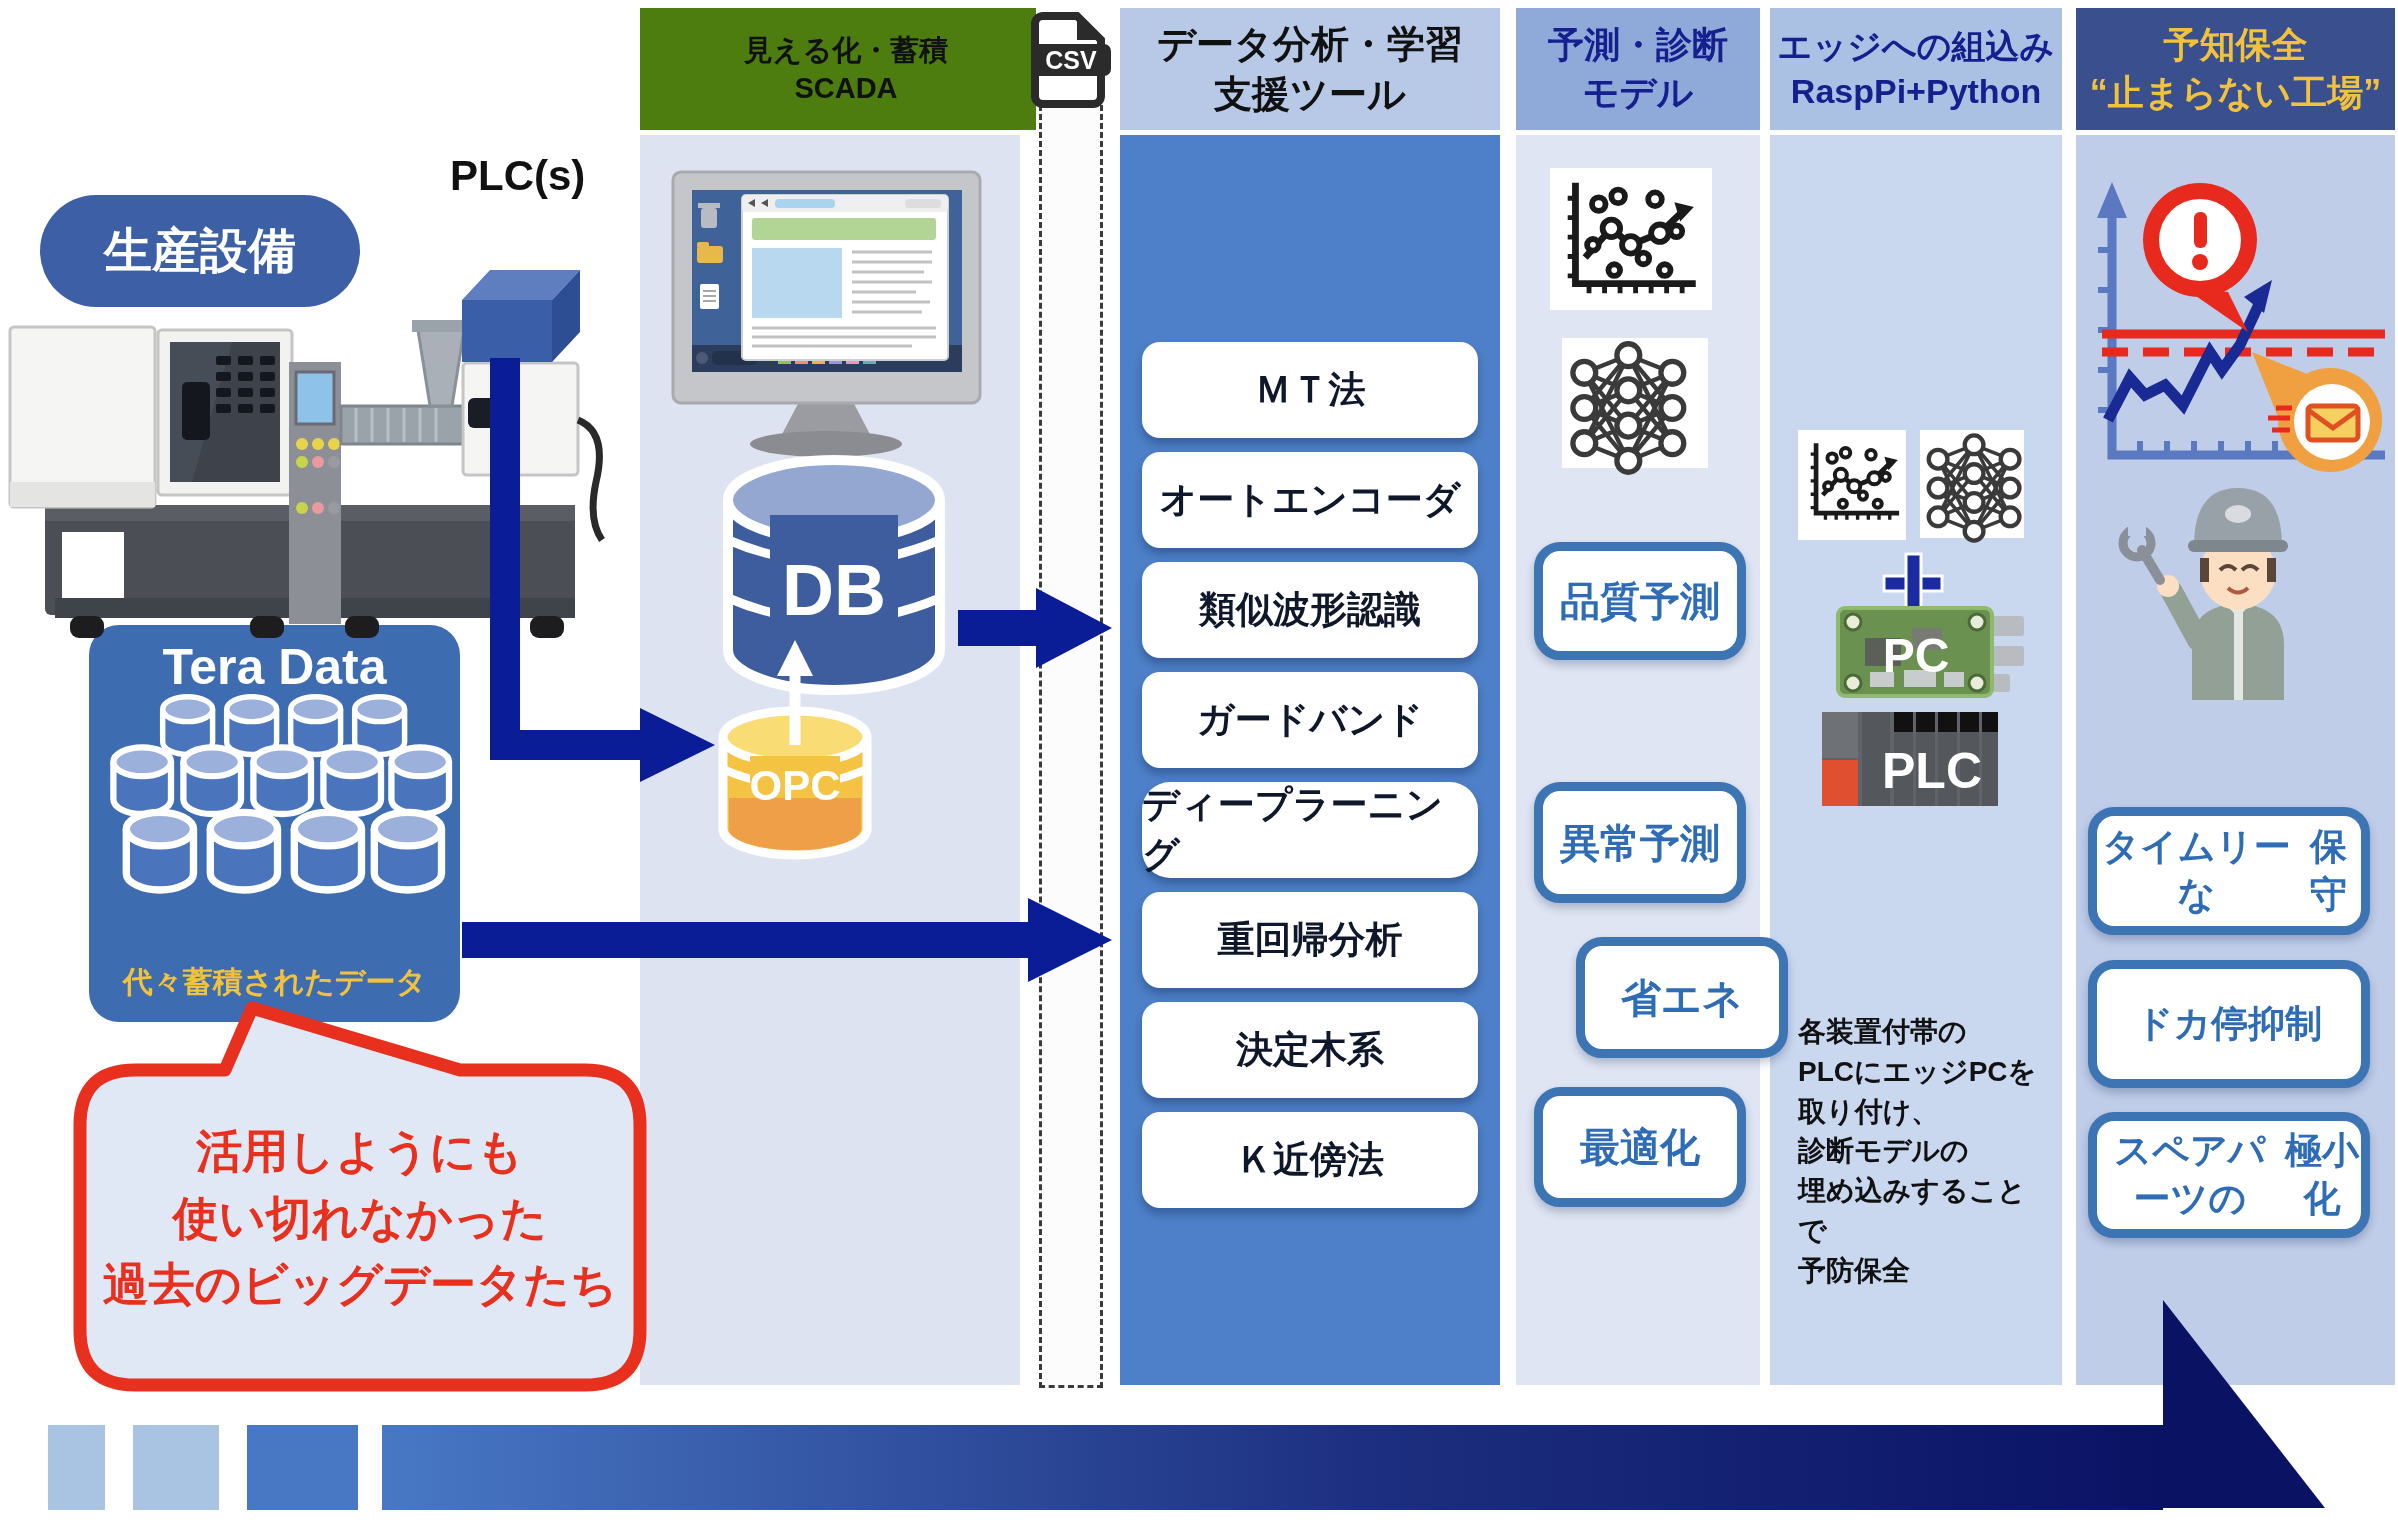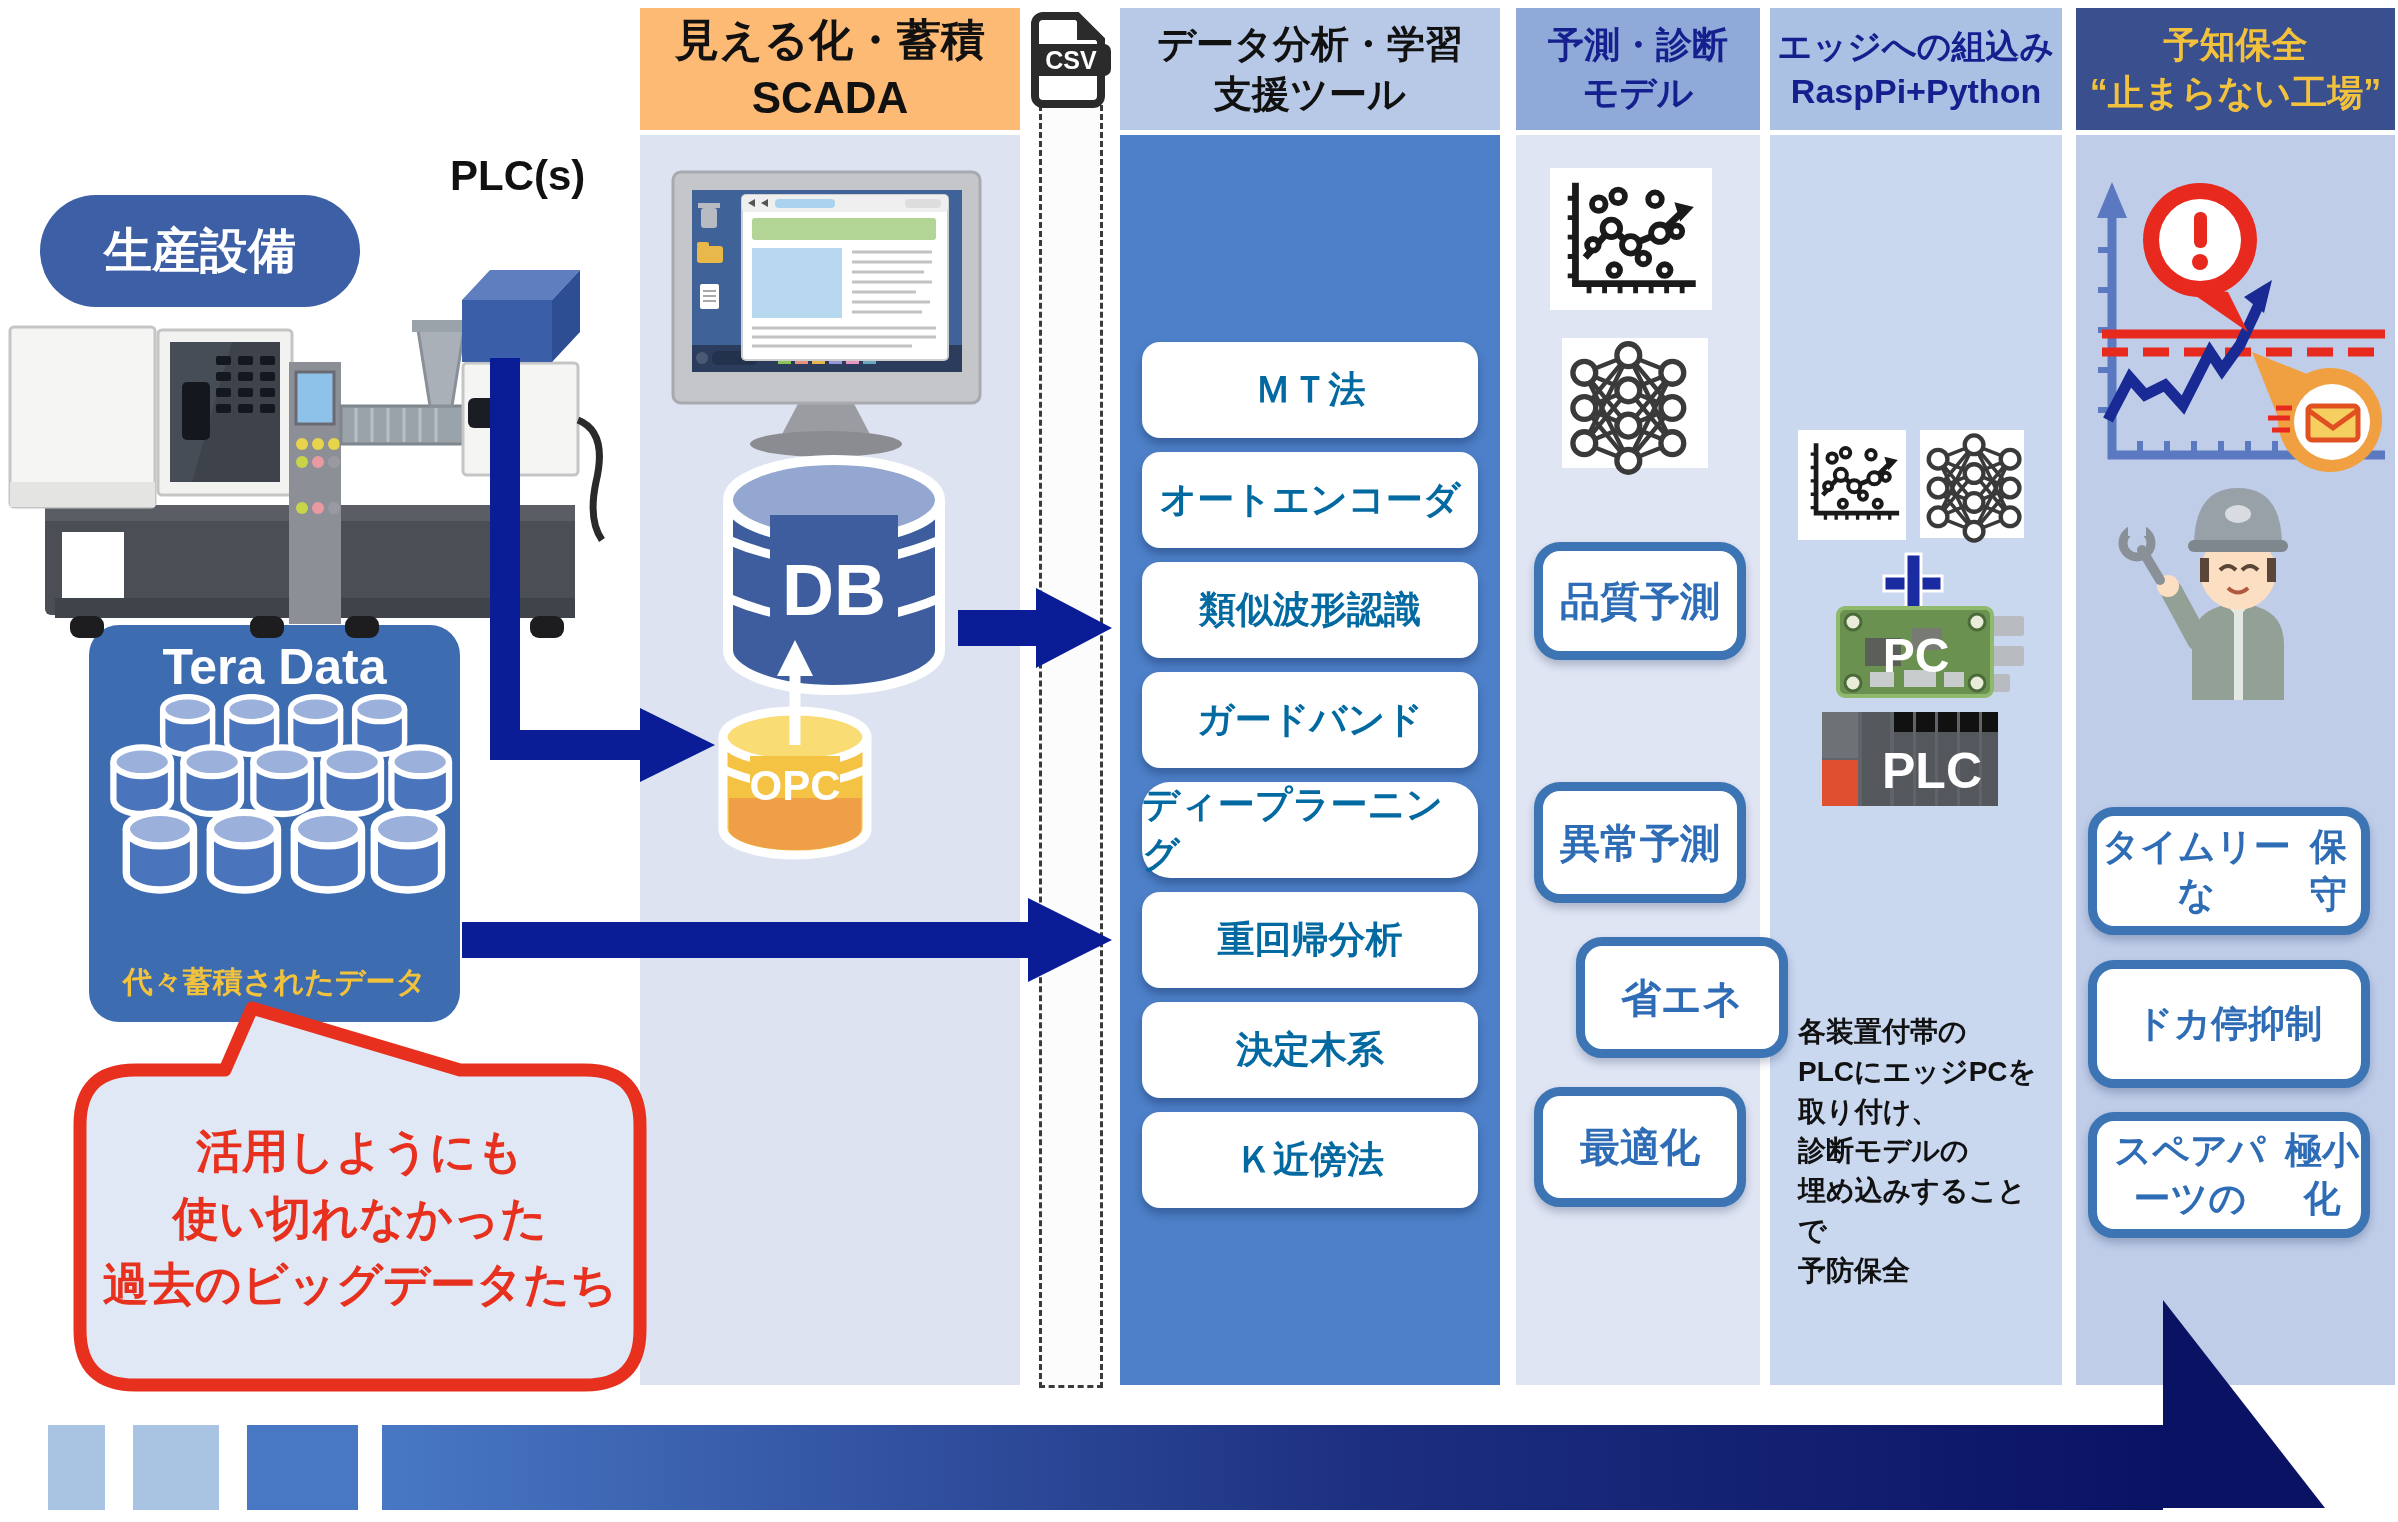--- a/index.html
+++ b/index.html
@@ -6,42 +6,42 @@
   .canvas{position:relative;width:2398px;height:1522px;background:#fff;overflow:hidden;
           font-family:"Liberation Sans","DejaVu Sans",sans-serif;}
   .col-body{position:absolute;top:135px;height:1250px;z-index:1;}
   .col-header{position:absolute;top:8px;height:122px;display:flex;flex-direction:column;
               justify-content:center;align-items:center;font-weight:bold;line-height:1.32;
               text-align:center;z-index:2;}
   .overlay{position:absolute;left:0;top:0;z-index:5;pointer-events:none;}
   .txt{position:absolute;z-index:10;}
   .btn-white{position:absolute;left:1142px;width:336px;height:96px;background:#fff;border-radius:18px;
              display:flex;align-items:center;justify-content:center;font-weight:bold;font-size:37px;
-             color:#0369a1;z-index:10;box-shadow:0 6px 9px rgba(15,35,80,.35);}
+             color:#0f172a;z-index:10;box-shadow:0 6px 9px rgba(15,35,80,.35);}
   .btn-outline{position:absolute;background:#fff;border:9px solid #3c74b4;border-radius:26px;
                display:flex;flex-direction:row;justify-content:center;align-items:center;
                font-weight:bold;color:#2e6db6;z-index:10;line-height:1.3;text-align:center;
                box-shadow:0 5px 9px rgba(15,35,80,.25);}
   .btn-outline span{display:block;}
   .dashed-strip{position:absolute;left:1039px;top:96px;width:58px;height:1286px;z-index:4;
                 border:3px dashed #3a3a3a;background:#fcfcfc;}
   .note span{display:block;}
 </style>
 </head>
 <body>
 
 <div class="canvas">
 
   <div class="col-body" style="left:640px;width:380px;background:#dee3f1;"></div>
   <div class="col-body" style="left:1120px;width:380px;background:#4d80c8;"></div>
   <div class="col-body" style="left:1516px;width:244px;background:#dfe5f3;"></div>
   <div class="col-body" style="left:1770px;width:292px;background:#c9d7ef;"></div>
   <div class="col-body" style="left:2076px;width:319px;background:#bfcde9;"></div>
 
-  <div class="col-header" style="left:640px;width:380px;background:#fdba74;color:#111;font-size:44px;">
+  <div class="col-header" style="left:640px;width:380px;background:#4d7c0f;color:#111;font-size:29px;padding-left:16px;">
     <div>見える化・蓄積</div>
     <div>SCADA</div>
   </div>
   <div class="col-header" style="left:1120px;width:380px;background:#b7c9e7;color:#111;font-size:38px;">
     <div>データ分析・学習</div>
     <div>支援ツール</div>
   </div>
   <div class="col-header" style="left:1516px;width:244px;background:#8fa9d8;color:#15208e;font-size:36px;">
     <div>予測・診断</div>
     <div>モデル</div>

